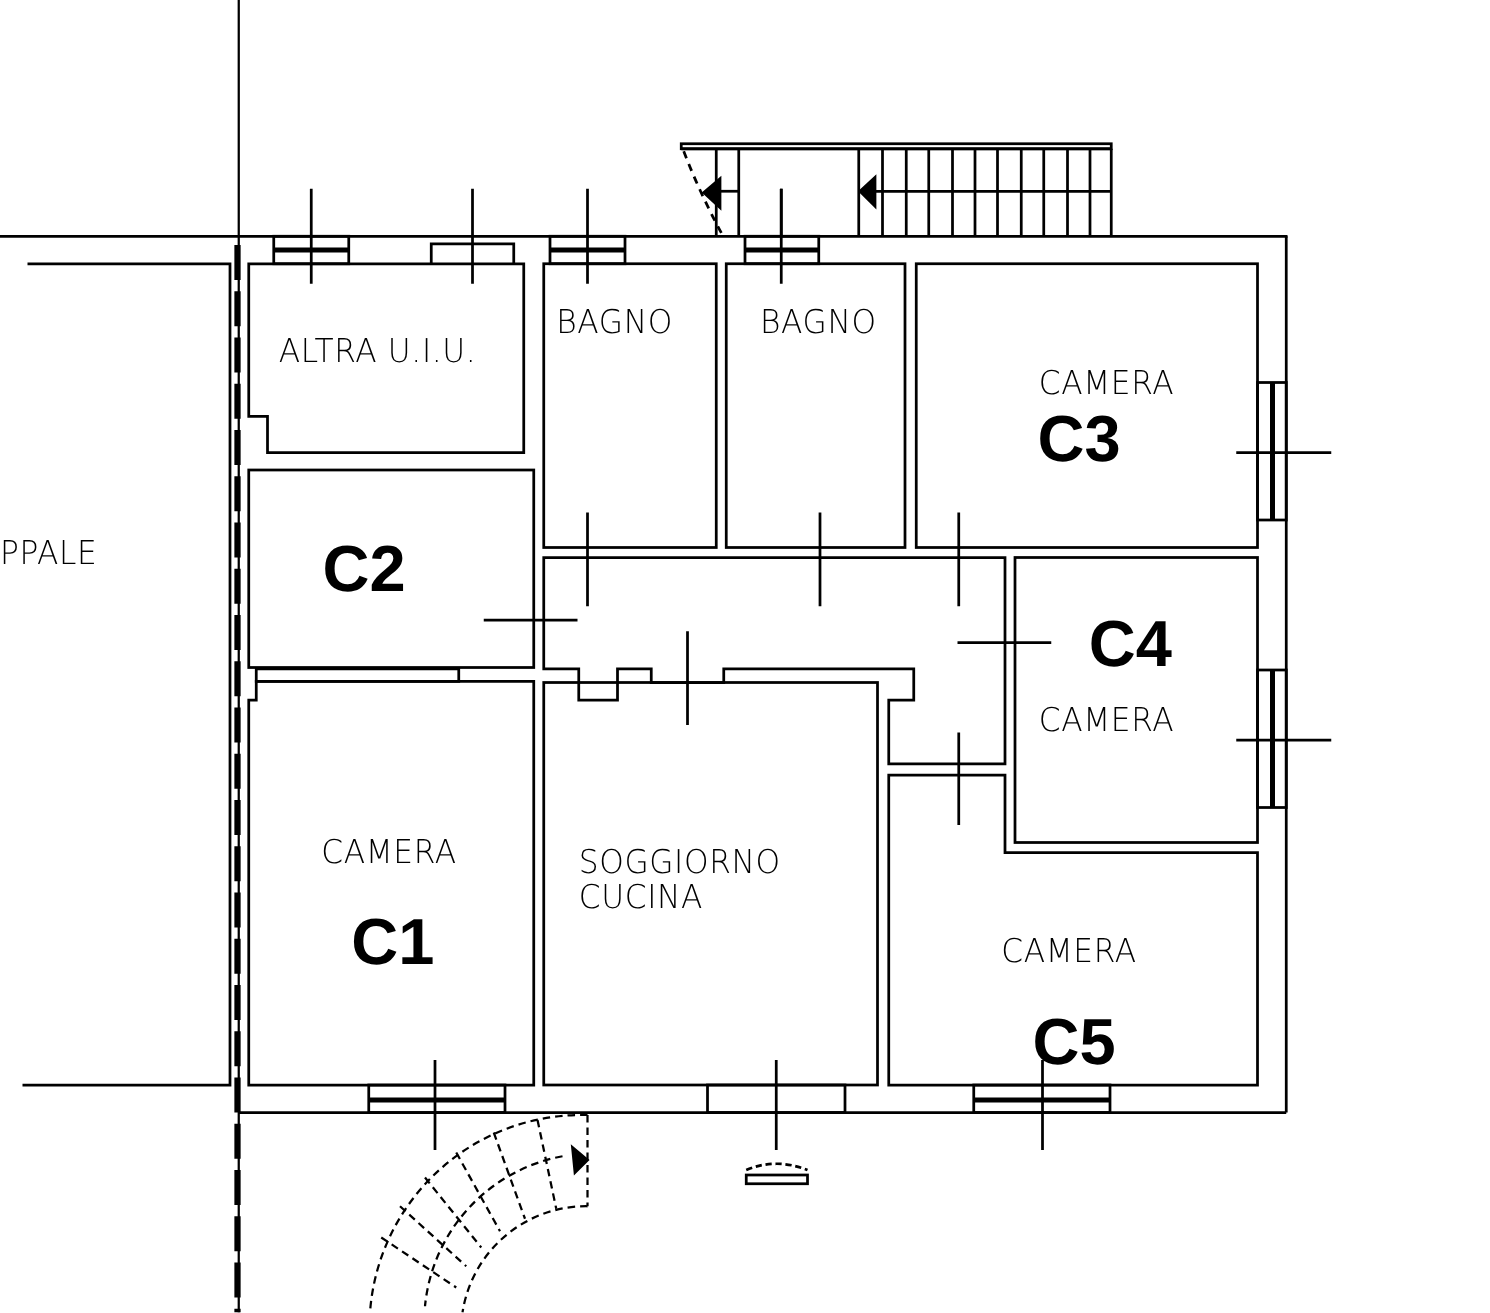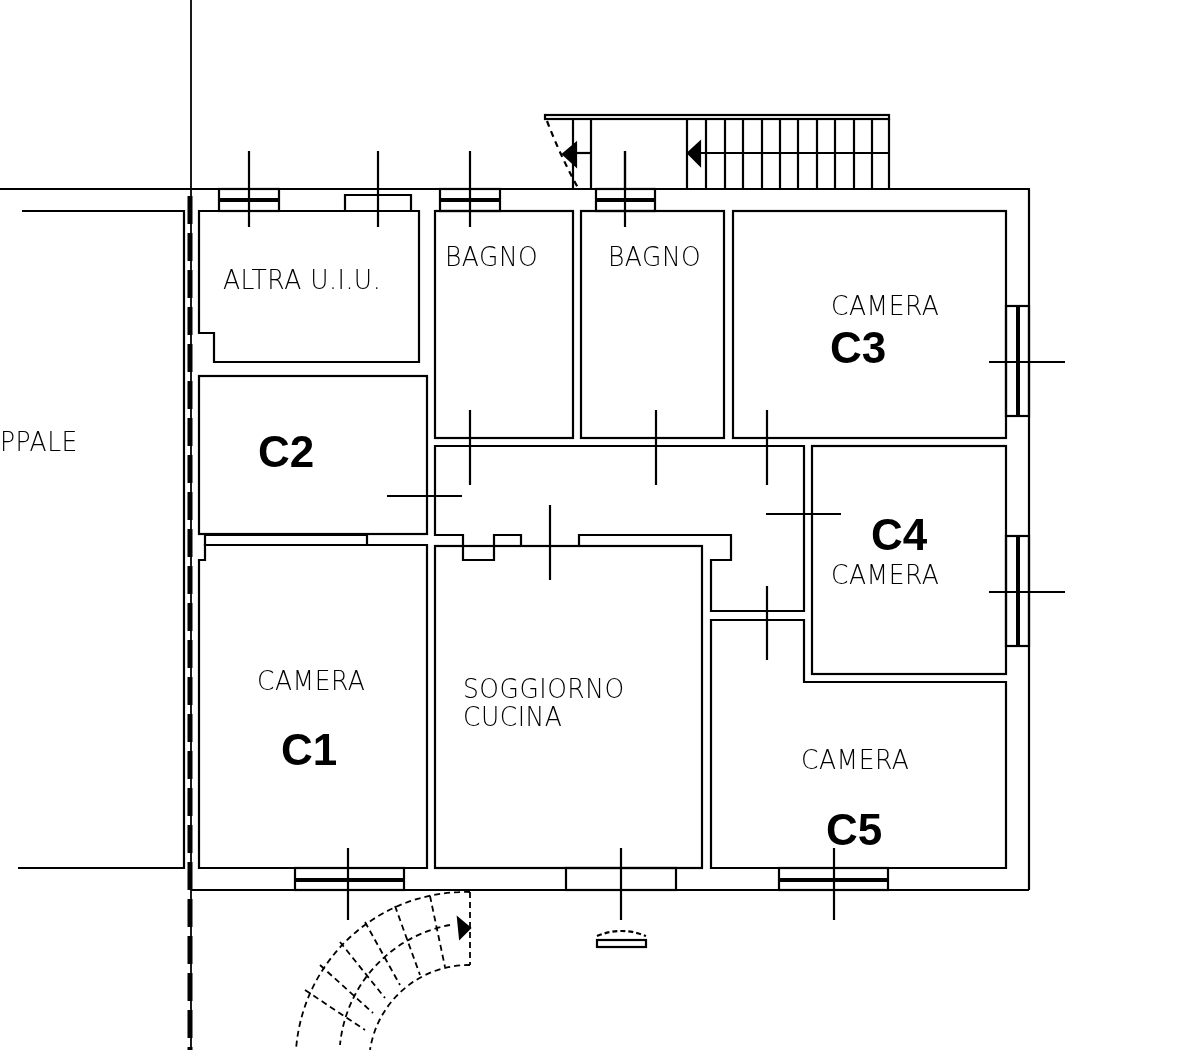--- a/index.html
+++ b/index.html
@@ -1,20 +1,20 @@
 <!DOCTYPE html>
 <html><head>
 <meta charset="utf-8">
 <style>
   html, body { margin:0; padding:0; background:#ffffff; }
   body { width:1192px; height:1050px; position:relative; overflow:hidden; font-family:"Liberation Sans", sans-serif; }
   svg#plan { position:absolute; left:0; top:0; }
   .lbl { position:absolute; color:#000; white-space:nowrap; line-height:1; }
   .cad { font-family:"DejaVu Sans", sans-serif; font-weight:200; font-size:25px; letter-spacing:0.5px; transform:scaleY(1.05); }
-  .code { font-family:"Liberation Sans", sans-serif; font-weight:bold; font-size:44px; }
+  .code { font-family:"Liberation Sans", sans-serif; font-weight:bold; font-size:52px; }
 </style>
 </head>
 <body>
 
 <svg id="plan" width="1192" height="1050" viewBox="0 0 1192 1050" xmlns="http://www.w3.org/2000/svg" fill="none" stroke="#000" stroke-width="2.2">
 
   <g>
     <line x1="191" y1="0" x2="191" y2="1050" stroke-width="1.8"></line>
     <line x1="0" y1="189" x2="1030" y2="189"></line>
   </g>
@@ -149,21 +149,21 @@
 
 <div class="lbl cad" style="left:223px;top:268px">ALTRA U.I.U.</div>
 <div class="lbl cad" style="left:445px;top:245px">BAGNO</div>
 <div class="lbl cad" style="left:608px;top:245px">BAGNO</div>
 
 <div class="lbl cad" style="left:831px;top:294px">CAMERA</div>
 <div class="lbl code" style="left:830px;top:326px">C3</div>
 
 <div class="lbl code" style="left:258px;top:430px">C2</div>
 
-<div class="lbl code" style="left:871px;top:513px">C4</div>
+<div class="lbl code" style="left:871px;top:490px">C4</div>
 <div class="lbl cad" style="left:831px;top:563px">CAMERA</div>
 
 <div class="lbl cad" style="left:257px;top:669px">CAMERA</div>
 <div class="lbl code" style="left:281px;top:728px">C1</div>
 
 <div class="lbl cad" style="left:463px;top:677px">SOGGIORNO</div>
 <div class="lbl cad" style="left:463px;top:705px">CUCINA</div>
 
 <div class="lbl cad" style="left:801px;top:748px">CAMERA</div>
 <div class="lbl code" style="left:826px;top:808px">C5</div>

